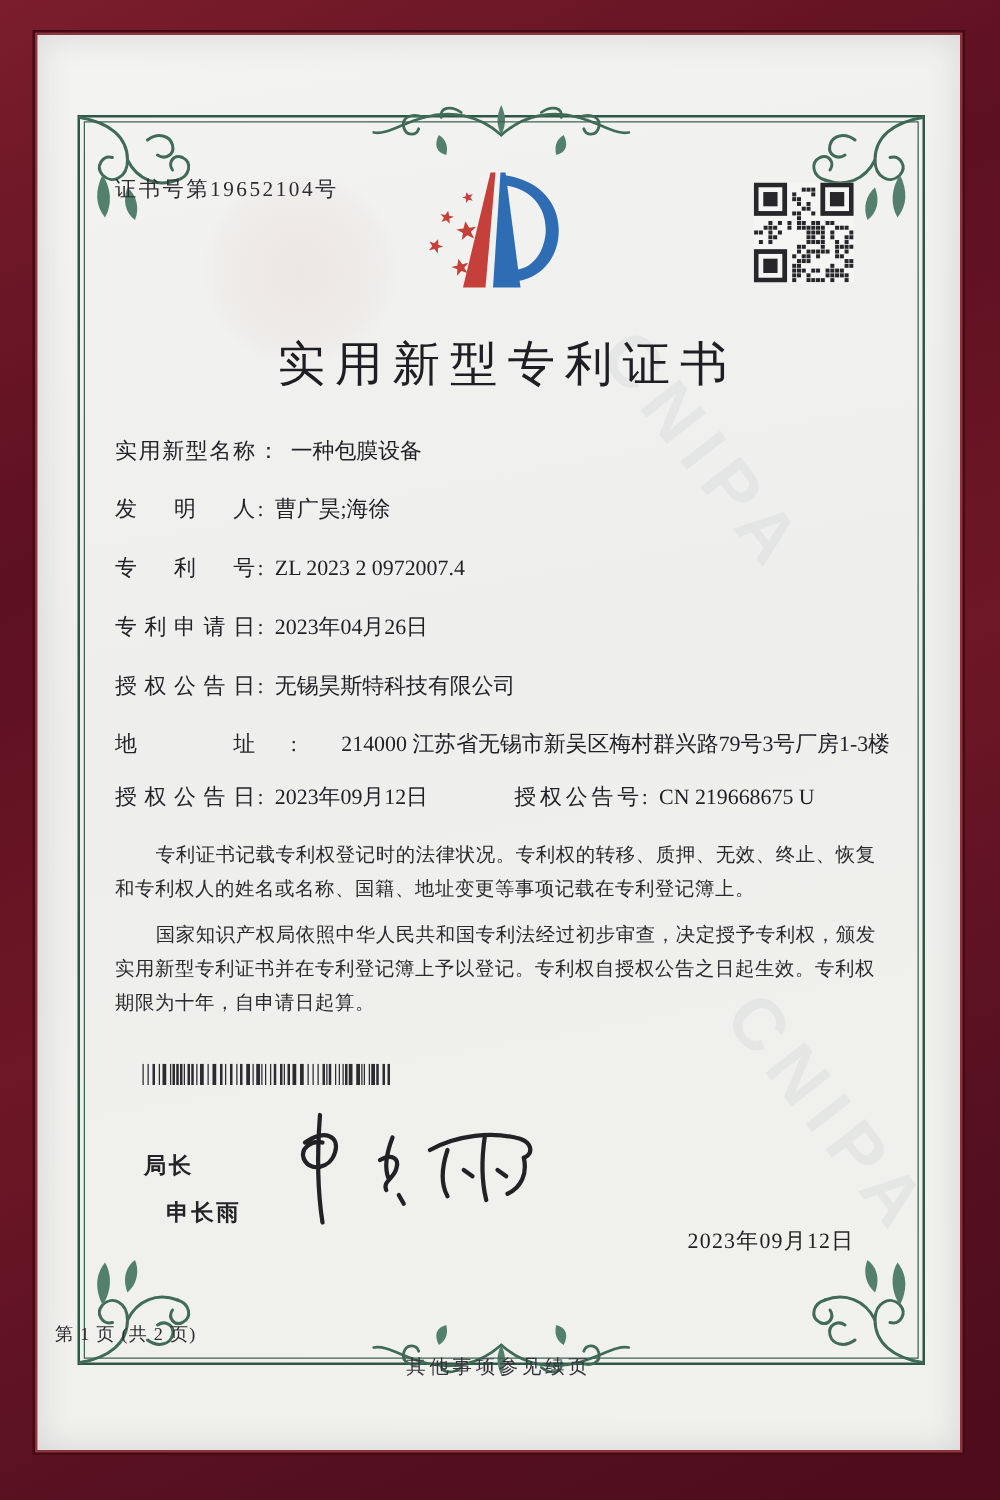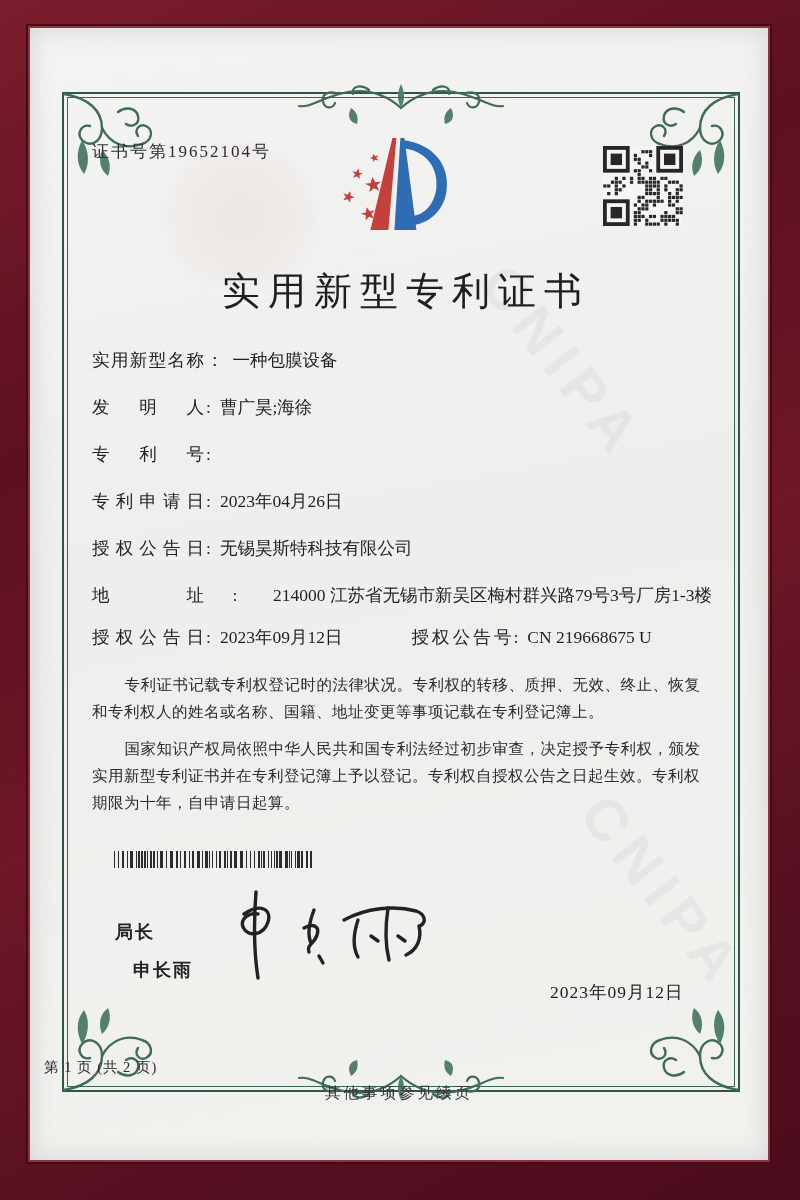--- a/index.html
+++ b/index.html
@@ -317,20 +317,21 @@
             <span class="fval">一种包膜设备</span>
         </div>
         <div class="frow">
           <span class="flabel">发明人</span>
             <span class="fsep">:</span>
             <span class="fval">曹广昊;海徐</span>
         </div>
         <div class="frow">
           <span class="flabel">专利号</span>
             <span class="fsep">:</span>
+            <span class="fval">ZL 2023 2 0972007.4</span>
         </div>
         <div class="frow">
           <span class="flabel">专利申请日</span>
             <span class="fsep">:</span>
             <span class="fval">2023年04月26日</span>
         </div>
         <div class="frow">
           <span class="flabel">授权公告日</span>
             <span class="fsep">:</span>
             <span class="fval">无锡昊斯特科技有限公司</span>

